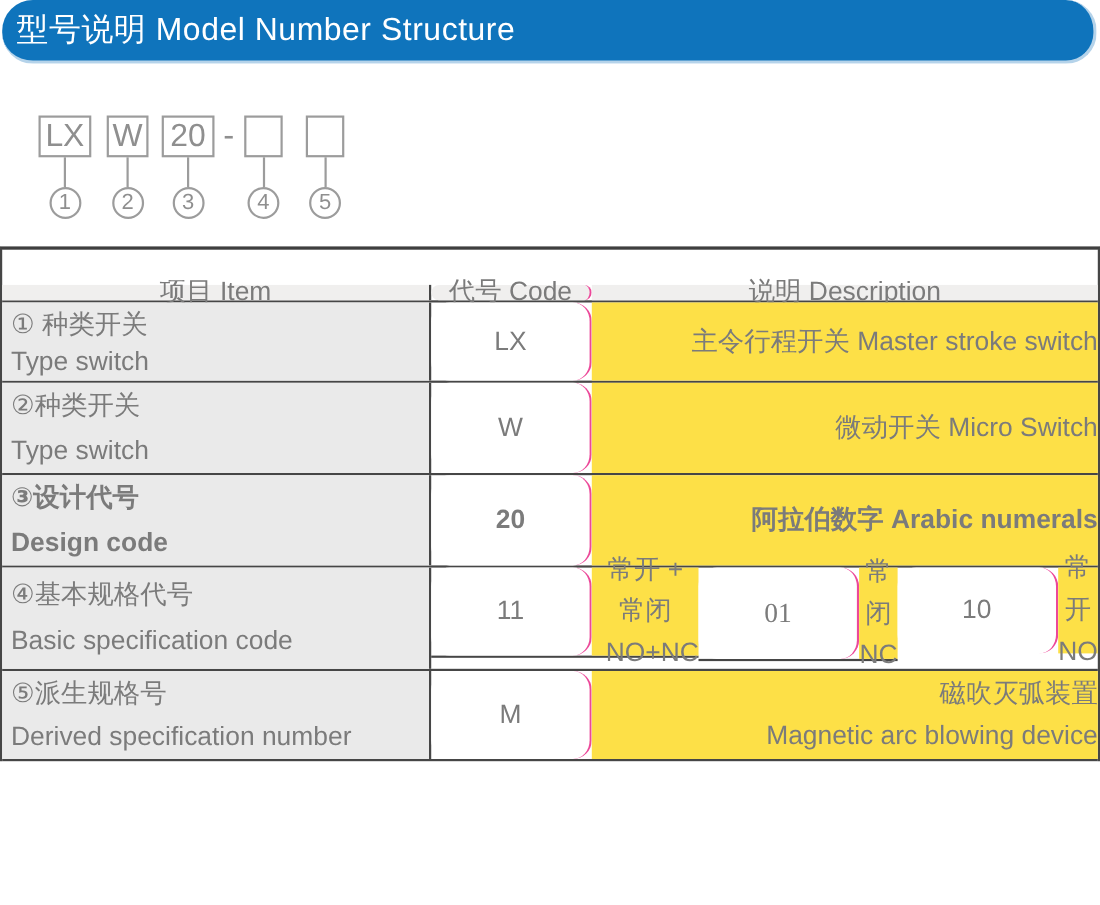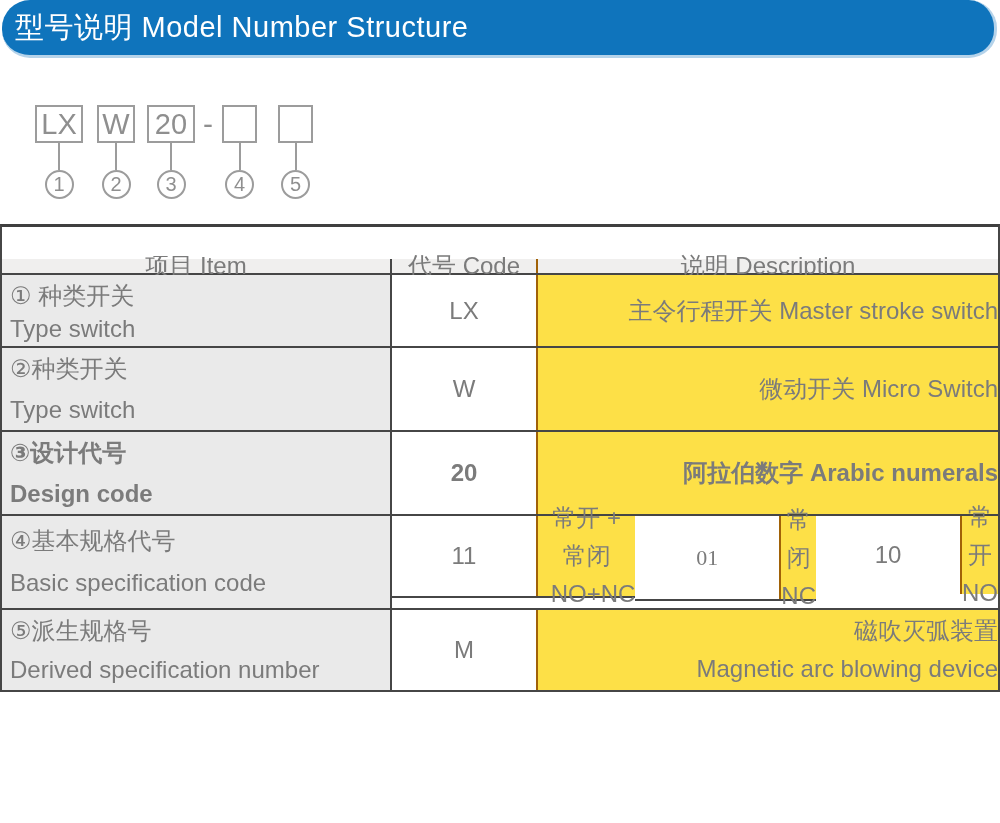--- a/index.html
+++ b/index.html
@@ -49,43 +49,43 @@
     font-size:24px;
   }
   .trow { display:flex; border-bottom:2px solid #464646; }
   .c-item {
     width:390px; box-sizing:border-box; background:#eaeaea;
     border-right:2px solid #464646; padding:4px 4px 4px 8px;
     display:flex; flex-direction:column; justify-content:space-between;
     line-height:33px;
   }
   .c-code {
-    width:146px; box-sizing:border-box; border-right:2px solid #a16207;
-    display:flex; align-items:center; justify-content:center; background:#fff;
+    width:146px; box-sizing:border-box; border-right:2px solid #ec4899;
+    display:flex; align-items:center; justify-content:center; background:#fff;border-radius:17px;
   }
   .c-desc {
     flex:1; background:#fde047; text-align:center;
     display:flex; flex-direction:column; align-items:flex-end; justify-content:center;
     line-height:38px;
   }
   .h-row { height:46px; }
   .h-row .c-item, .h-row .c-code, .h-row .c-desc { background:#f0efee; justify-content:center; align-items:center; padding:0; text-align:center; line-height:44px;margin-top:32px; }
   .h-row .c-item { flex-direction:row; }
 
   .r1 { height:71px; }
   .r2 { height:82px; }
   .r3 { height:82px;font-weight:bold; }
   .r5 { height:80px; }
 
   .grp .c-item { justify-content:center; line-height:42px; }
   .subcol { flex:1; display:flex; flex-direction:row; }
   .subrow { display:flex; border-bottom:2px solid #464646; }
   .subrow:last-child { border-bottom:none; }
   .s1 { height:80px; } .s2 { height:83px; } .s3 { height:78px; }
-  .serif { font-family:"Liberation Serif","DejaVu Serif",serif; font-size:22px; }
+  .serif { font-family:"Liberation Serif","DejaVu Serif",serif; font-size:25px; }
 </style>
 </head>
 <body>
 
 <div class="page">
 
   <div class="titlebar">
     <div class="t">型号说明 Model Number Structure</div>
   </div>
 

